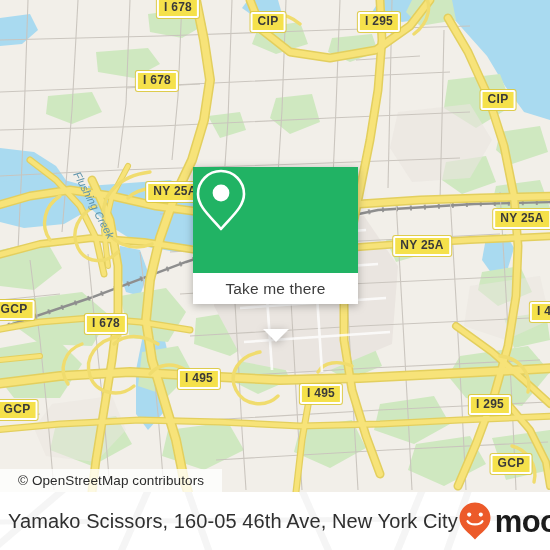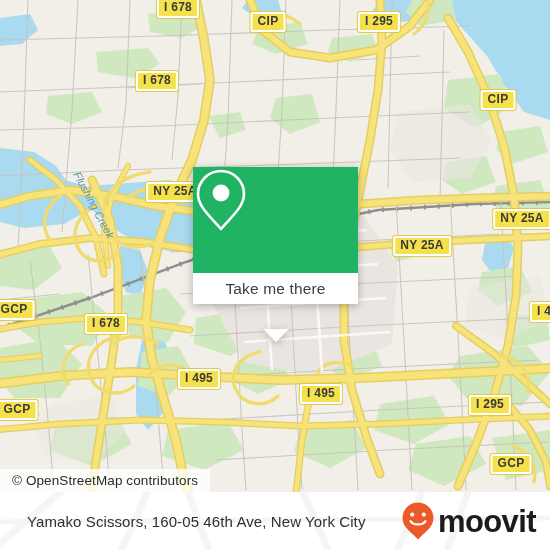--- a/index.html
+++ b/index.html
@@ -8,38 +8,38 @@
 
   #app{position:relative;width:550px;height:550px;overflow:hidden;background:#a3a3a3;}
 
   
   #map{position:absolute;left:0;top:0;width:550px;height:492px;overflow:hidden;
        background:#f2efe9;}
   #map svg{position:absolute;left:0;top:0;}
 
   
   #attrib{position:absolute;left:0;top:469px;height:23px;display:flex;align-items:center;
-          padding:0 12px;background:rgba(255,255,255,.78);color:#2b2b2b;
+          padding:0 18px;background:rgba(255,255,255,.78);color:#2b2b2b;
           font-size:13.5px;letter-spacing:.1px;white-space:nowrap;z-index:30;}
 
   
   #card{position:absolute;left:193px;top:123px;width:165px;z-index:40;
         filter:drop-shadow(0 2px 4px rgba(0,0,0,.28));margin-top:44px;}
   #card-green{height:106px;background:#21b364;display:flex;align-items:center;justify-content:center;}
   #card-foot{height:31px;background:#fff;display:flex;align-items:center;justify-content:center;}
   #card-foot span{font-size:15.5px;color:#3c3c3c;letter-spacing:.15px;}
   #card-tail{position:absolute;left:50%;top:162px;transform:translateX(-50%);
              width:0;height:0;border-left:13px solid transparent;border-right:13px solid transparent;
              border-top:13px solid #fff;}
 
   
   #bottom{position:absolute;left:0;top:492px;width:550px;height:58px;background:#fff;
           display:flex;align-items:center;overflow:hidden;}
   #bottom-watermark{position:absolute;left:0;top:0;width:550px;height:58px;opacity:.55;}
-  #place{position:relative;z-index:2;margin-left:27px;font-size:15px;color:#2f2f2f;
+  #place{position:relative;z-index:2;margin-left:8px;font-size:20px;color:#2f2f2f;
          white-space:nowrap;letter-spacing:.1px;}
   #brand{position:relative;z-index:2;margin-left:auto;margin-right:14px;display:flex;align-items:center;gap:3px;}
   #brand-word{font-size:31px;font-weight:bold;color:#1b1b1b;letter-spacing:-.6px;line-height:1;}
 </style>
 </head>
 <body>
 
 <div id="app">
 
   <div id="map">

